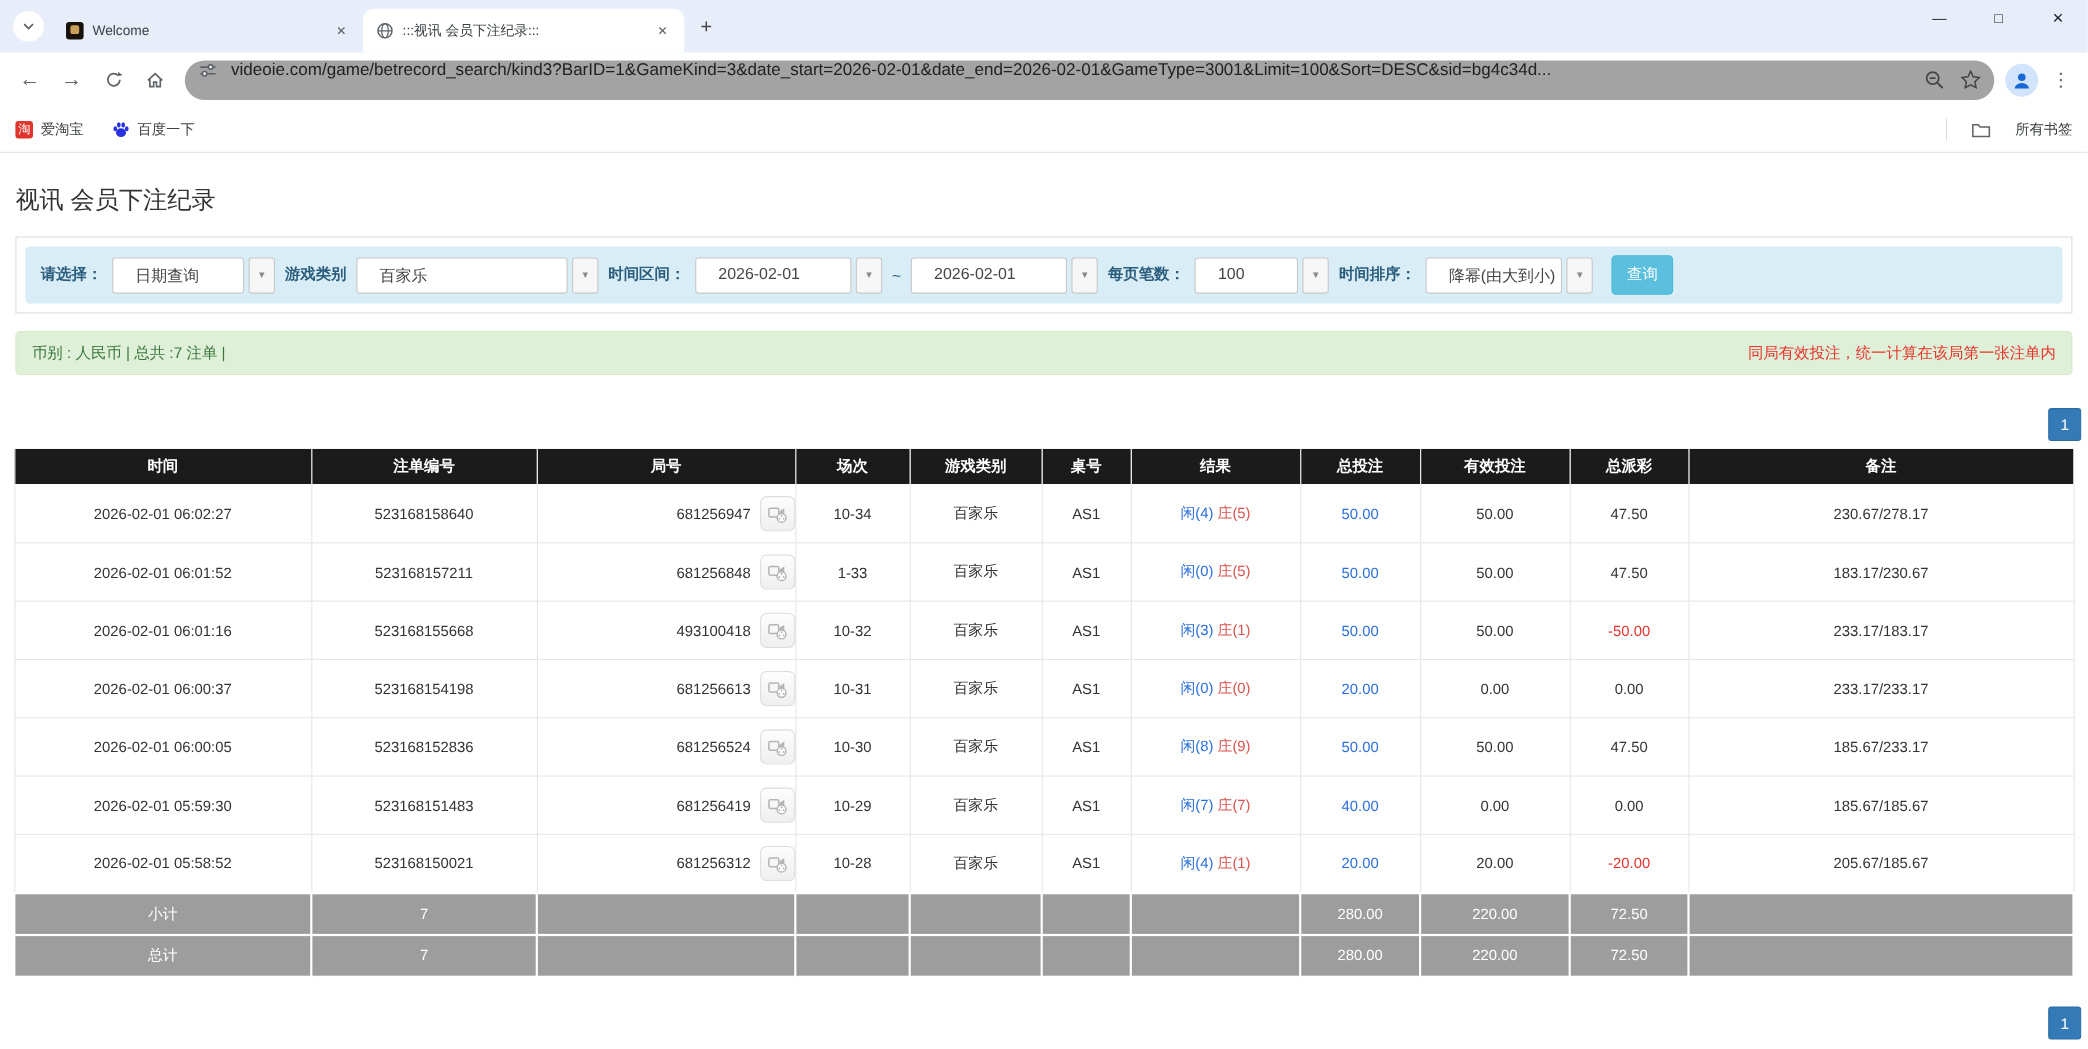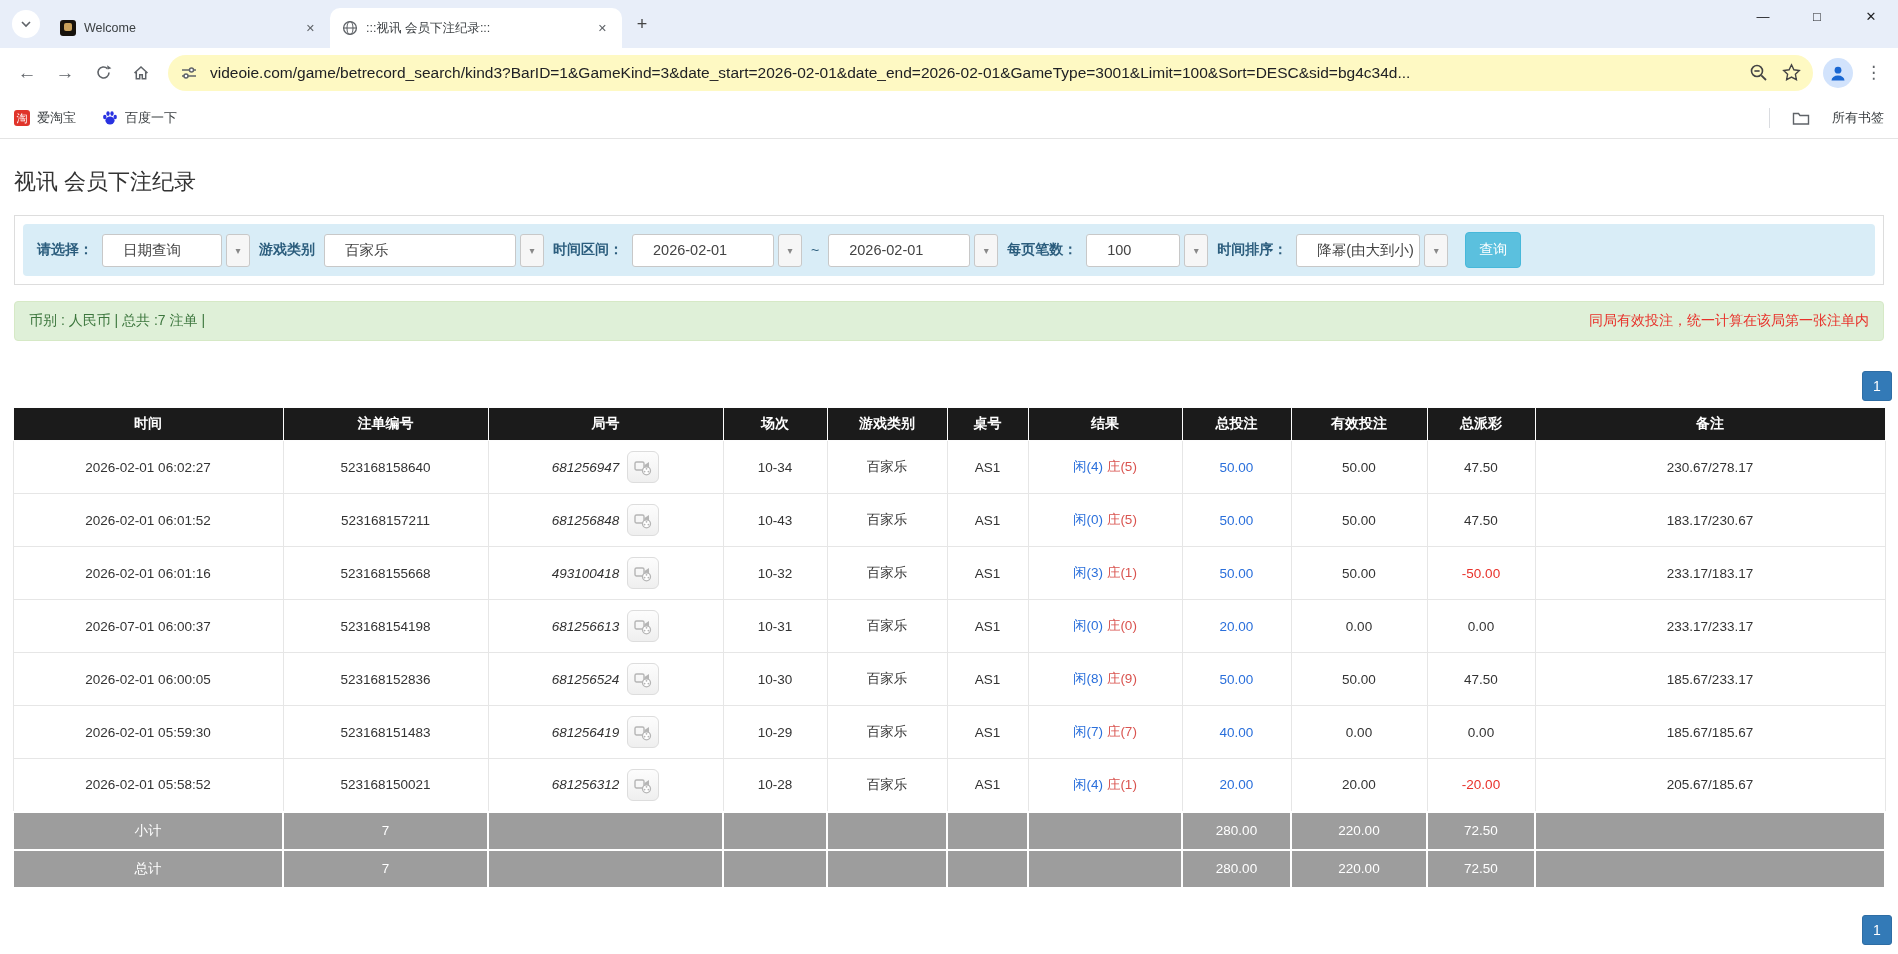--- a/index.html
+++ b/index.html
@@ -24,22 +24,22 @@
   .fav-welcome{width:16px;height:16px;border-radius:3px;background:#17120c;position:relative;flex:0 0 auto;}
   .fav-welcome::after{content:"";position:absolute;left:4px;top:3px;width:8px;height:8px;
     border-radius:2px;background:#c9a05a;}
   .newtab-btn{width:28px;height:28px;border:none;background:transparent;font-size:18px;color:#444;
     margin:0 0 10px 6px;cursor:pointer;}
   .wincontrols{margin-left:auto; display:flex; align-self:flex-start; height:34px;}
   .winbtn{width:54px; text-align:center; line-height:34px; font-size:13px; color:#202124; cursor:pointer;}
   .toolbar{height:49px; background:#fff; display:flex; align-items:center; padding:0 10px; gap:4px;}
   .navbtn{width:34px;height:34px;border:none;background:transparent;border-radius:50%;
     display:flex;align-items:center;justify-content:center;font-size:19px;color:#5f6368;cursor:pointer;}
-  .omnibox{flex:1; height:36px; background:#fef9c3; border-radius:18px; display:flex;
-    align-items:center; padding:0 12px; margin:0 6px; min-width:0;}
+  .omnibox{flex:1; height:36px; background:#a3a3a3; border-radius:18px; display:flex;
+    padding:0 12px; margin:0 6px; min-width:0;}
   .url{flex:1; font-size:15.5px; color:#202124; white-space:nowrap; overflow:hidden;}
   .pill-icon{flex:0 0 auto; margin-left:14px; display:flex; align-items:center; cursor:pointer;}
   .avatar{width:30px;height:30px;border-radius:50%;background:#d2e3fc;display:flex;
     align-items:center;justify-content:center;flex:0 0 auto;cursor:pointer;}
   .kebab{font-size:17px;color:#5f6368;padding:0 6px 0 8px;cursor:pointer;}
   .bookmarks{height:42px; background:#fff; border-bottom:1px solid #e4e4e4; display:flex;
     align-items:center; padding:0 14px; gap:26px; font-size:13px; color:#3c4043;}
   .bm{display:flex; align-items:center; gap:7px; cursor:pointer;}
   .bm-fav-tb{width:16px;height:16px;border-radius:3px;background:#e0342b;color:#fff;
     font-size:11px;line-height:16px;text-align:center;}
@@ -64,21 +64,21 @@
   .summary-right{margin-left:auto; color:var(--summary-note-red);}
   .pager{position:relative; height:30px; margin:30px 14px 6px;}
   .pager.bottom{margin-top:26px;}
   .page-btn{position:absolute; right:-8px; top:0; width:30px; height:30px; background:var(--pager-blue);
     border:1px solid #2e6da4; color:#fff; font-size:14px; border-radius:3px; cursor:pointer;}
   
   table{border-collapse:collapse; margin-left:12px; width:1874px; table-layout:fixed; font-size:13.5px;}
   thead th{background:var(--table-header-bg); color:#fff; font-weight:bold; font-size:14px;
     height:33px; border:1px solid #fdfdfd;}
   tbody td{height:53px; border:1px solid #e6e6e6; text-align:center; color:#333; background:#fff;}
-  td.round-cell .round-wrap{display:flex; align-items:center; justify-content:center; gap:8px;font-style:italic;}
+  td.round-cell .round-wrap{display:flex; align-items:center; justify-content:flex-end; gap:8px;}
   .video-btn{width:32px;height:32px;border:1px solid #ddd;border-radius:6px;cursor:pointer;
     background:linear-gradient(#fdfdfd,#efefef);display:flex;align-items:center;justify-content:center;}
   .result-p{color:var(--result-player-blue);}
   .result-b{color:var(--result-banker-red);margin-top:20px;}
   td.betlink{color:var(--link-blue); cursor:pointer;}
   td.num.neg{color:var(--negative-red);}
   tfoot td{height:38px; background:var(--subtotal-bg); color:#fff; text-align:center;
     border:2px solid #fff; font-size:13.5px;}
 </style>
 </head>
@@ -295,21 +295,21 @@
                 <rect x="1" y="4" width="9" height="8" rx="1.5" fill="none" stroke="#b5b5b5" stroke-width="1.4"></rect>
                 <polygon points="10.5,7 15,4 15,12 10.5,9" fill="#b5b5b5"></polygon>
                 <circle cx="12.5" cy="12.8" r="4" fill="#fff" stroke="#b5b5b5" stroke-width="1.3"></circle>
                 <circle cx="12.5" cy="10.8" r="0.9" fill="#b5b5b5"></circle>
                 <circle cx="10.6" cy="13.6" r="0.9" fill="#b5b5b5"></circle>
                 <circle cx="14.4" cy="13.6" r="0.9" fill="#b5b5b5"></circle>
               </svg>
             </button>
           </span>
         </td>
-      <td>10-43</td>
+      <td>1-33</td>
       <td>百家乐</td>
       <td>AS1</td>
       <td><span class="result-p">闲(0)</span> <span class="result-b">庄(5)</span></td>
       <td class="betlink">50.00</td>
       <td class="num">50.00</td>
       <td class="num">47.50</td>
       <td>183.17/230.67</td>
     </tr>
     <tr>
       <td>2026-02-01 06:01:16</td>
@@ -332,21 +332,21 @@
       <td>10-32</td>
       <td>百家乐</td>
       <td>AS1</td>
       <td><span class="result-p">闲(3)</span> <span class="result-b">庄(1)</span></td>
       <td class="betlink">50.00</td>
       <td class="num">50.00</td>
       <td class="num neg">-50.00</td>
       <td>233.17/183.17</td>
     </tr>
     <tr>
-      <td>2026-07-01 06:00:37</td>
+      <td>2026-02-01 06:00:37</td>
       <td>523168154198</td>
       <td class="round-cell">
           <span class="round-wrap">
             <span>681256613</span>
             <button class="video-btn">
               <svg width="18" height="18" viewBox="0 0 18 18">
                 <rect x="1" y="4" width="9" height="8" rx="1.5" fill="none" stroke="#b5b5b5" stroke-width="1.4"></rect>
                 <polygon points="10.5,7 15,4 15,12 10.5,9" fill="#b5b5b5"></polygon>
                 <circle cx="12.5" cy="12.8" r="4" fill="#fff" stroke="#b5b5b5" stroke-width="1.3"></circle>
                 <circle cx="12.5" cy="10.8" r="0.9" fill="#b5b5b5"></circle>

